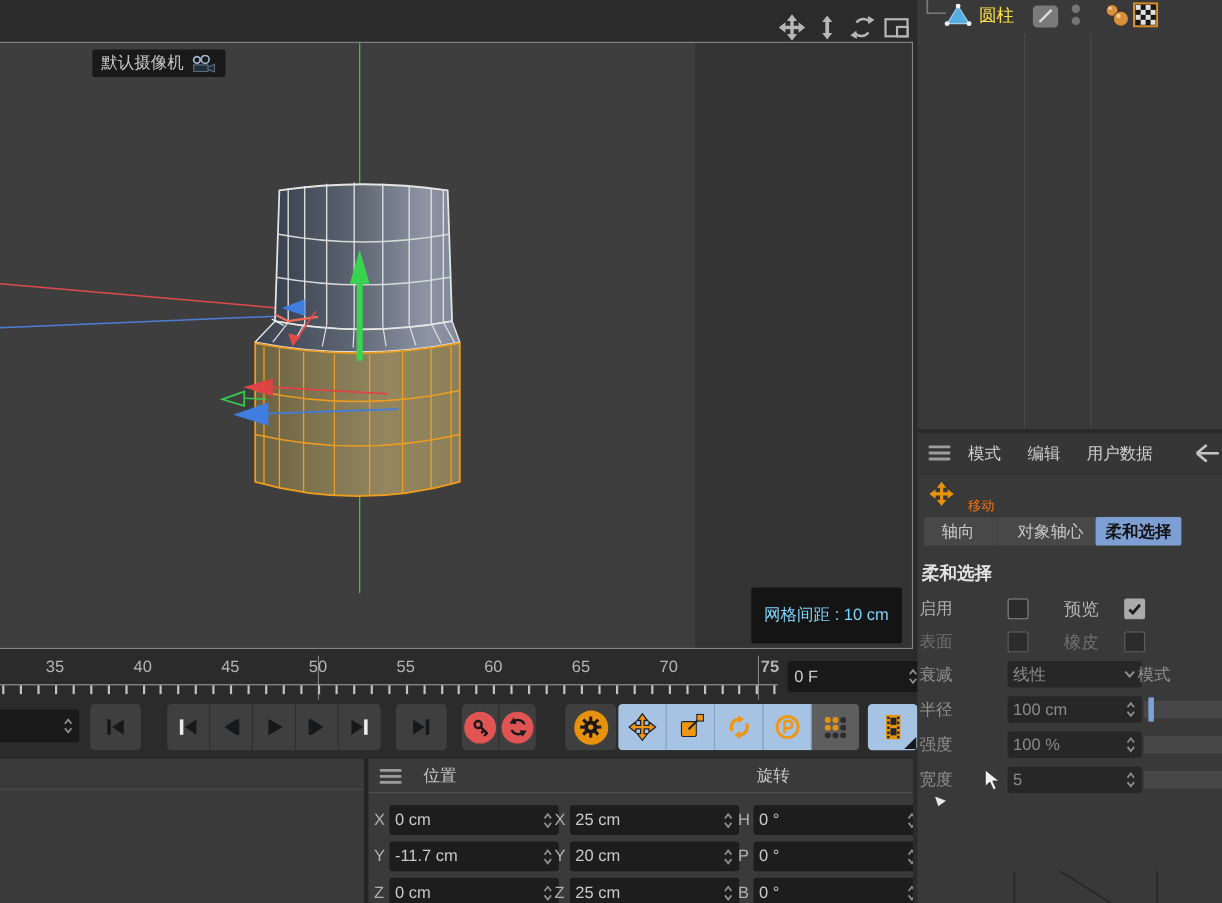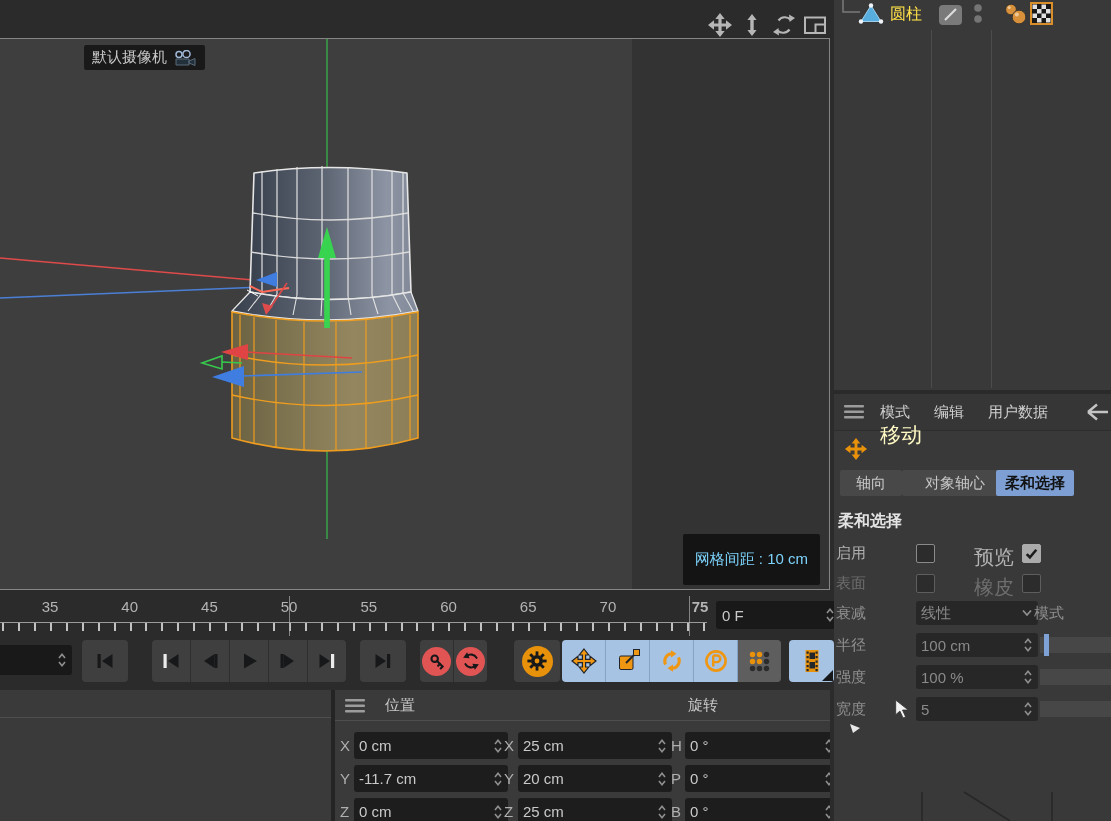--- a/index.html
+++ b/index.html
@@ -56,27 +56,27 @@
           align-items:center;justify-content:space-between;padding:0 5px;font-size:15px;color:#c9c9c9}
   .cdiv{position:absolute;left:0;top:30px;width:100%;height:1px;background:#4e4e4e}
 
   
   #rpanel{position:absolute;left:834px;top:0;width:277px;height:821px;background:#393939;overflow:hidden}
   .om-col{position:absolute;top:30px;width:1px;height:358px;background:#4b4b4b}
   .om-name{position:absolute;left:56px;top:4px;font-size:16px;color:#fde047}
   .rp-div{position:absolute;left:0;top:390px;width:100%;height:4px;background:#2a2a2a}
   .am-row{position:absolute;left:0;top:394px;width:100%;height:36px;background:#363636;border-bottom:1px solid #2d2d2d}
   .amenu-item{position:absolute;top:9px;font-size:15px;color:#cfcfcf}
-  .tool-label{position:absolute;left:46px;top:421px;font-size:21px;color:#fef9c3}
+  .tool-label{position:absolute;left:46px;top:452px;font-size:12px;color:#f97316}
   .atab{position:absolute;top:470px;height:26px;border-radius:2px;background:#484848;color:#c6c6c6;font-size:15px;
         display:flex;align-items:center;justify-content:center}
   .atab.active{background:#7d9fd3;color:#121212;font-weight:bold}
   .sec-title{position:absolute;left:4px;top:511px;font-size:16px;font-weight:bold;color:#e4e4e4}
   .plabel{position:absolute;font-size:15px;text-align:left;width:74px;left:2px;color:#8f8f8f}
-  .plabel2{position:absolute;font-size:20px;text-align:left;width:60px;left:140px;color:#8f8f8f}
+  .plabel2{position:absolute;font-size:16px;text-align:center;width:60px;left:119px;color:#8f8f8f}
   .bright{color:#b2b2b2}.dim{color:#6e6e6e}
   .cb{position:absolute;width:17px;height:17px;background:#2c2c2c;border:1px solid #8a8a8a;border-radius:2px;
       display:flex;align-items:center;justify-content:center}
   .cb svg{display:none}
   .cb.checked{background:#ababab;border-color:#ababab}
   .cb.checked svg{display:block}
   .cb.dimcb{border-color:#5e5e5e}
   .afield{position:absolute;left:82px;width:112px;height:24px;background:#272727;border-radius:3px;display:flex;
           align-items:center;justify-content:space-between;padding:0 5px;font-size:15px;color:#8a8a8a}
   .track{position:absolute;left:206px;width:71px;height:16px;background:#474747}

